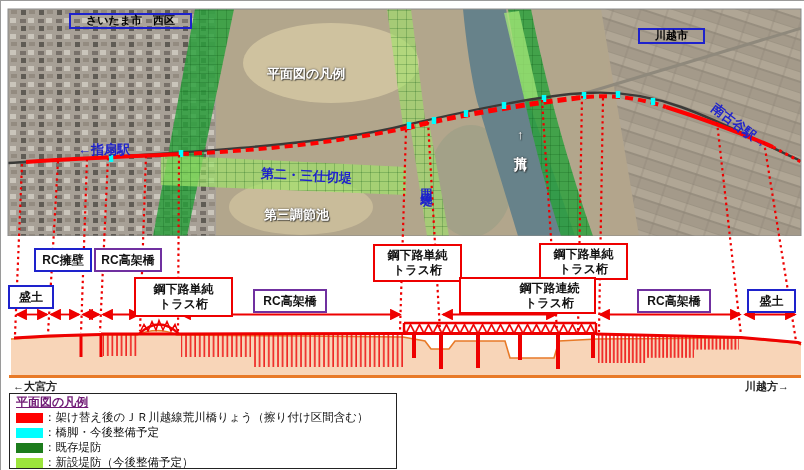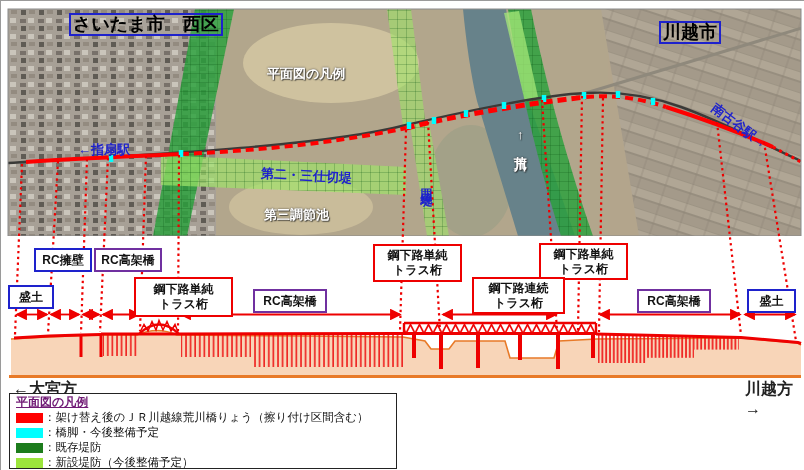--- a/index.html
+++ b/index.html
@@ -2,29 +2,29 @@
 <html><head>
 <meta charset="utf-8">
 <style>
   html,body{margin:0;padding:0;background:#e8e8e8;font-family:"Liberation Sans","DejaVu Sans",sans-serif;}
   .canvas{position:relative;width:804px;height:470px;background:#ffffff;border:1px solid #9a9a9a;overflow:hidden;margin:0 auto;}
   svg.base{position:absolute;left:0;top:0;}
   
   .alabel{position:absolute;font-weight:bold;white-space:nowrap;line-height:1.05;}
   .blue-t{color:#1e22cc;}
   .white-t{color:#ffffff;text-shadow:0 0 2px rgba(40,40,40,.85),1px 1px 1px rgba(40,40,40,.7);}
-  .citybox{border:2px solid #1e22cc;padding:0 2px;font-size:18px;background:rgba(255,255,255,0.04);}
+  .citybox{border:2px solid #1e22cc;padding:0 15px;font-size:11px;background:rgba(255,255,255,0.04);}
   .vert{writing-mode:vertical-rl;text-orientation:upright;letter-spacing:3px;}
   
   .lbl{position:absolute;background:#ffffff;display:flex;align-items:center;justify-content:center;
        font-weight:bold;font-size:12px;color:#111;text-align:center;white-space:pre-line;line-height:1.25;z-index:5;}
   .b-blue{border:2.5px solid #1e22cc;}
   .b-red{border:2.5px solid #ee0000;}
   .b-purple{border:2.5px solid #7030a0;}
-  .dir{position:absolute;font-size:16px;font-weight:bold;color:#222;z-index:5;}
+  .dir{position:absolute;font-size:11px;font-weight:bold;color:#222;z-index:5;}
   
   .legend{position:absolute;left:8px;top:392px;width:372px;height:70px;border:1.5px solid #222;
           background:#fff;padding:2px 8px 2px 6px;z-index:6;}
   .legend-title{font-size:12px;font-weight:bold;text-decoration:underline;color:#701a75;line-height:1.1;}
   .legend-row{display:flex;align-items:center;height:13px;margin-top:2px;}
   .swatch{width:27px;height:10px;flex:0 0 27px;margin-right:1px;}
   .legend-text{font-size:11.5px;color:#111;white-space:nowrap;}
 </style>
 </head>
 <body>
@@ -189,41 +189,41 @@
       <line x1="427" y1="121" x2="439" y2="330"></line>
       <line x1="541" y1="99" x2="556" y2="330"></line>
       <line x1="581" y1="95" x2="577" y2="330"></line>
       <line x1="602" y1="97" x2="598" y2="331"></line>
       <line x1="716" y1="121" x2="740" y2="334"></line>
       <line x1="763" y1="141" x2="795" y2="340"></line>
     </g>
   </svg>
 
   <div class="alabel citybox" style="left:68px;top:12px;">さいたま市　西区</div>
-  <div class="alabel citybox" style="left:637px;top:20px;margin-left:21px;">川越市</div>
+  <div class="alabel citybox" style="left:637px;top:27px;">川越市</div>
   <div class="alabel white-t" style="left:266px;top:66px;font-size:13px;">平面図の凡例</div>
   <div class="alabel white-t" style="left:263px;top:207px;font-size:13px;">第三調節池</div>
   <div class="alabel blue-t" style="left:260px;top:168px;font-size:13px;transform:rotate(3deg);">第二・三仕切堤</div>
   <div class="alabel blue-t" style="left:77px;top:142px;font-size:13px;">←指扇駅</div>
   <div class="alabel blue-t" style="left:716px;top:100px;font-size:13px;transform:rotate(37deg);transform-origin:left top;">南古谷駅→</div>
   <div class="alabel blue-t vert" style="left:419px;top:178px;font-size:12px;">囲繞堤</div>
   <div class="alabel white-t vert" style="left:512px;top:126px;font-size:13px;">↑荒川</div>
 
   <div class="lbl b-blue" style="left:33px;top:247px;width:54px;height:20px;">RC擁壁</div>
   <div class="lbl b-purple" style="left:93px;top:247px;width:64px;height:20px;">RC高架橋</div>
   <div class="lbl b-red" style="left:372px;top:243px;width:85px;height:34px;">鋼下路単純
 トラス桁</div>
   <div class="lbl b-red" style="left:538px;top:242px;width:85px;height:33px;">鋼下路単純
 トラス桁</div>
 
   <div class="lbl b-blue" style="left:7px;top:284px;width:42px;height:20px;">盛土</div>
   <div class="lbl b-red" style="left:133px;top:276px;width:95px;height:36px;">鋼下路単純
 トラス桁</div>
   <div class="lbl b-purple" style="left:252px;top:288px;width:70px;height:20px;">RC高架橋</div>
-  <div class="lbl b-red" style="left:471px;top:276px;width:89px;height:33px;">鋼下路連続
+  <div class="lbl b-red" style="left:458px;top:276px;width:89px;height:33px;padding-left:44px;">鋼下路連続
 トラス桁</div>
   <div class="lbl b-purple" style="left:636px;top:288px;width:70px;height:20px;">RC高架橋</div>
   <div class="lbl b-blue" style="left:746px;top:288px;width:45px;height:20px;">盛土</div>
 
   <div class="dir" style="left:12px;top:378px;">←大宮方</div>
   <div class="dir" style="left:744px;top:378px;">川越方→</div>
 
   <div class="legend">
     <div class="legend-title">平面図の凡例</div>
     <div class="legend-row">

